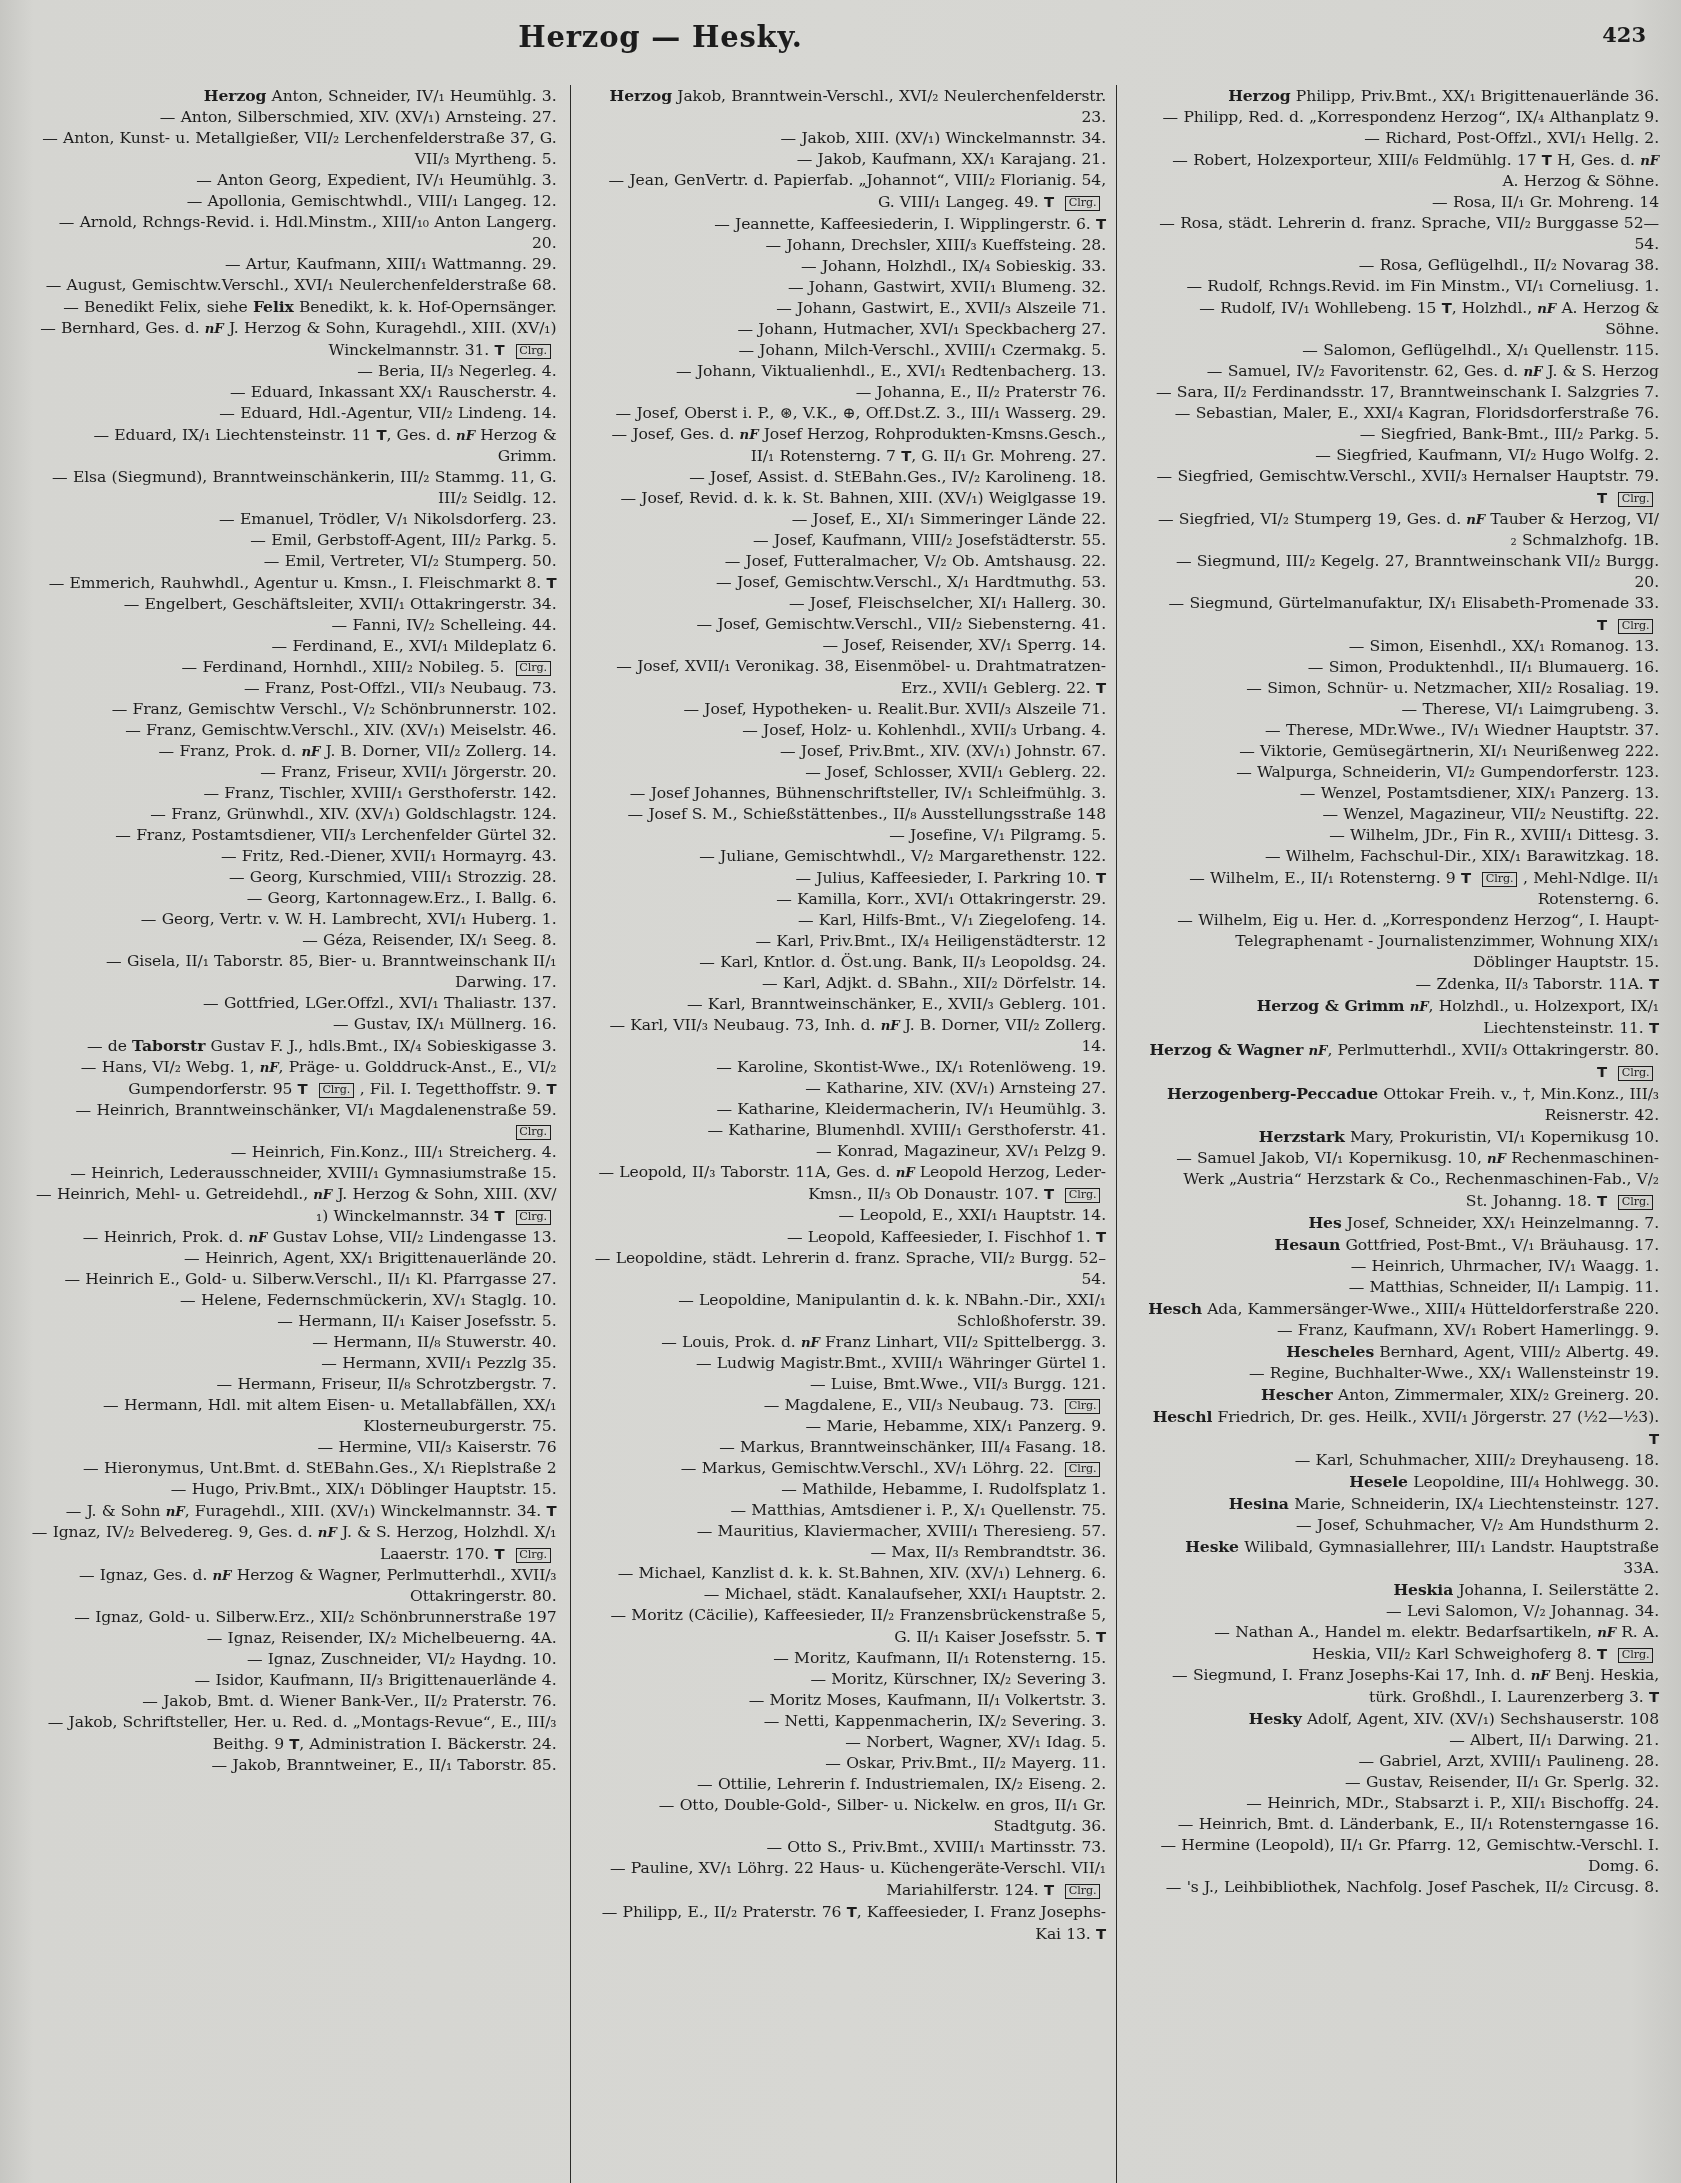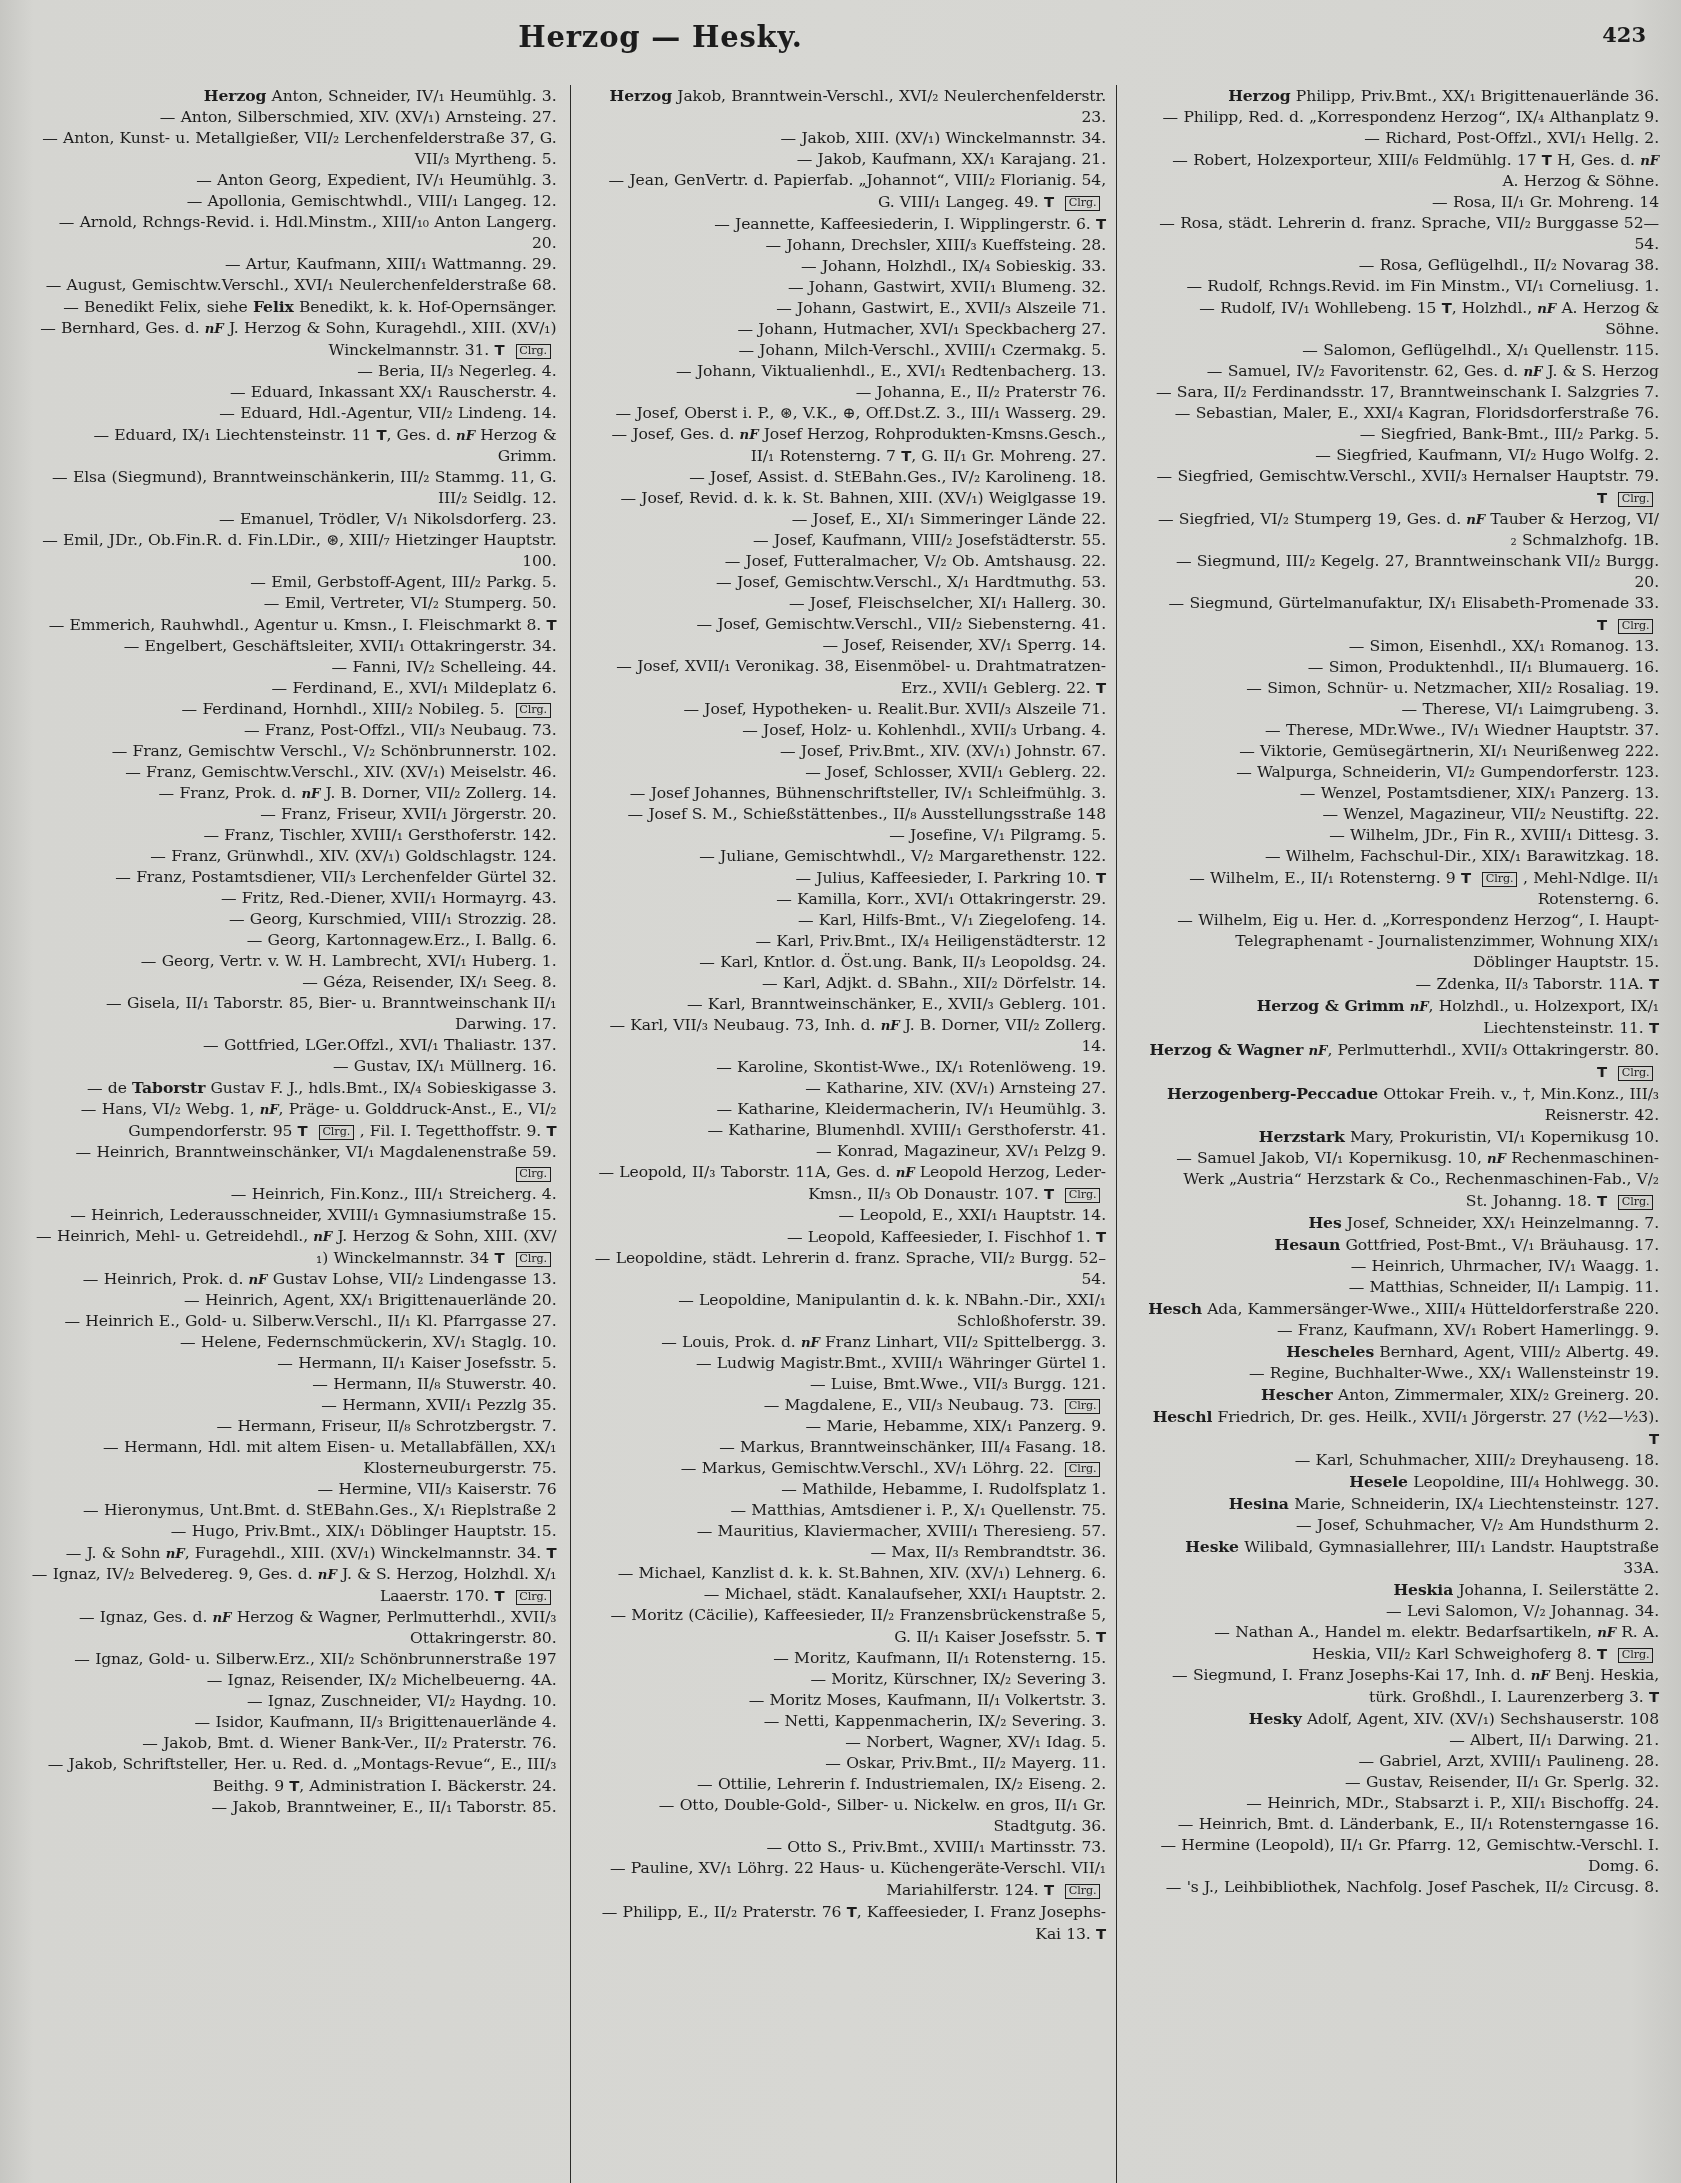--- a/index.html
+++ b/index.html
@@ -66,21 +66,20 @@
         <p class="entry"><span class="lead dash">—</span> Artur, Kaufmann, XIII/₁ Wattmanng. 29.</p>
         <p class="entry"><span class="lead dash">—</span> August, Gemischtw.Verschl., XVI/₁ Neulerchenfelderstraße 68.</p>
         <p class="entry"><span class="lead dash">—</span> Benedikt Felix, siehe <b>Felix</b> Benedikt, k. k. Hof-Opernsänger.</p>
         <p class="entry"><span class="lead dash">—</span> Bernhard, Ges. d. <span class="firma">nF</span> J. Herzog &amp; Sohn, Kuragehdl., XIII. (XV/₁) Winckelmannstr. 31. <span class="tel">T</span> <span class="clrg">Clrg.</span></p>
         <p class="entry"><span class="lead dash">—</span> Beria, II/₃ Negerleg. 4.</p>
         <p class="entry"><span class="lead dash">—</span> Eduard, Inkassant XX/₁ Rauscherstr. 4.</p>
         <p class="entry"><span class="lead dash">—</span> Eduard, Hdl.-Agentur, VII/₂ Lindeng. 14.</p>
         <p class="entry"><span class="lead dash">—</span> Eduard, IX/₁ Liechtensteinstr. 11 <span class="tel">T</span>, Ges. d. <span class="firma">nF</span> Herzog &amp; Grimm.</p>
         <p class="entry"><span class="lead dash">—</span> Elsa (Siegmund), Branntweinschänkerin, III/₂ Stammg. 11, G. III/₂ Seidlg. 12.</p>
         <p class="entry"><span class="lead dash">—</span> Emanuel, Trödler, V/₁ Nikolsdorferg. 23.</p>
-        <p class="entry"><span class="lead dash">—</span> Emil, JDr., Ob.Fin.R. d. Fin.LDir., ⊛, XIII/₇ Hietzinger Hauptstr. 100.</p>
         <p class="entry"><span class="lead dash">—</span> Emil, Gerbstoff-Agent, III/₂ Parkg. 5.</p>
         <p class="entry"><span class="lead dash">—</span> Emil, Vertreter, VI/₂ Stumperg. 50.</p>
         <p class="entry"><span class="lead dash">—</span> Emmerich, Rauhwhdl., Agentur u. Kmsn., I. Fleischmarkt 8. <span class="tel">T</span></p>
         <p class="entry"><span class="lead dash">—</span> Engelbert, Geschäftsleiter, XVII/₁ Ottakringerstr. 34.</p>
         <p class="entry"><span class="lead dash">—</span> Fanni, IV/₂ Schelleing. 44.</p>
         <p class="entry"><span class="lead dash">—</span> Ferdinand, E., XVI/₁ Mildeplatz 6.</p>
         <p class="entry"><span class="lead dash">—</span> Ferdinand, Hornhdl., XIII/₂ Nobileg. 5. <span class="clrg">Clrg.</span></p>
         <p class="entry"><span class="lead dash">—</span> Franz, Post-Offzl., VII/₃ Neubaug. 73.</p>
         <p class="entry"><span class="lead dash">—</span> Franz, Gemischtw Verschl., V/₂ Schönbrunnerstr. 102.</p>
         <p class="entry"><span class="lead dash">—</span> Franz, Gemischtw.Verschl., XIV. (XV/₁) Meiselstr. 46.</p>

